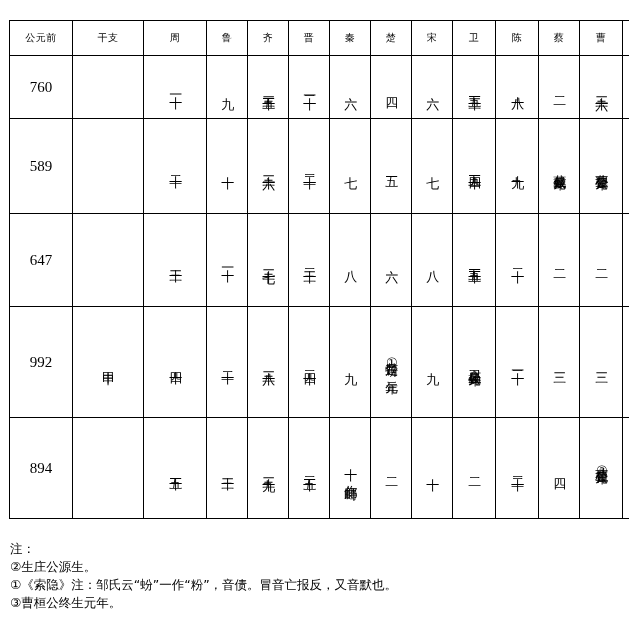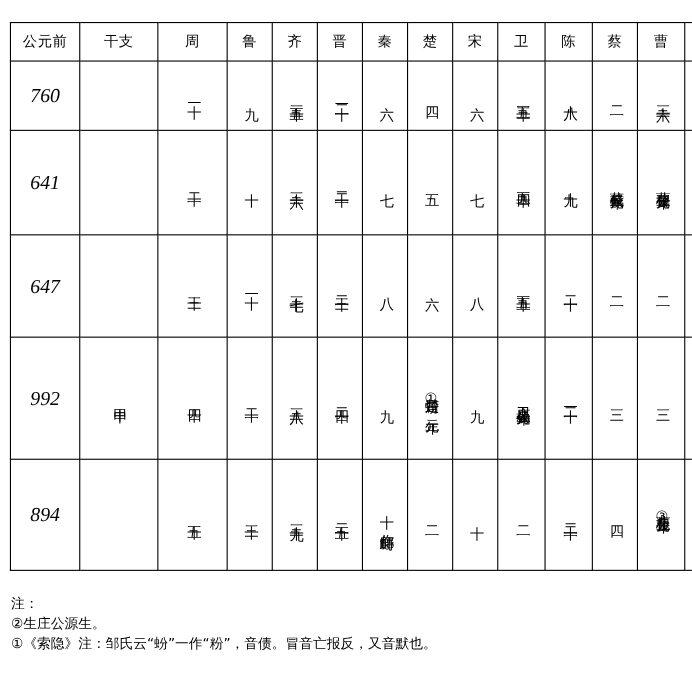--- a/index.html
+++ b/index.html
@@ -29,21 +29,21 @@
   }
   table.chrono th, table.chrono td {
     border: 1px solid #000;
     padding: 0;
     text-align: center;
     vertical-align: middle;
     font-weight: normal;
   }
   table.chrono thead th {
     height: 34px;
-    font-size: 13px;
+    font-size: 10px;
     letter-spacing: 0.5px;
     margin-top: 39px;
   }
   table.chrono tbody td {
     height: 90px;
   }
   tbody tr:nth-child(1) td { height: 62px; }
   tbody tr:nth-child(2) td { height: 94px; }
   tbody tr:nth-child(3) td { height: 92px; }
   tbody tr:nth-child(4) td { height: 110px; }
@@ -58,22 +58,21 @@
     letter-spacing: 1px;
     white-space: normal;
     max-height: 100%;
     font-family: "DejaVu Sans", sans-serif;
   }
   td.year {
     font-size: 13px;
   }
   .yr {
     font-family: "Liberation Serif", serif;
-    font-size: 18px;
-    font-style: italic;
+    font-size: 15px;
   }
   .cellwrap {
     display: flex;
     align-items: center;
     justify-content: center;
     height: 100%;
     overflow: hidden;
   }
   .notes {
     position: absolute;
@@ -188,21 +187,21 @@
               <span class="vtxt">三十六</span>
             </div>
           </td>
         <td>
             <div class="cellwrap"></div>
           </td>
 
       </tr>
 
       <tr>
-        <td class="year"><span class="yr">641</span></td>
+        <td class="year"><span class="yr">589</span></td>
         <td>
             <div class="cellwrap">
               <span class="vtxt"></span>
             </div>
           </td>
         <td>
             <div class="cellwrap">
               <span class="vtxt">十二</span>
             </div>
           </td>
@@ -467,13 +466,14 @@
       </tr>
 
     </tbody>
   </table>
 </div>
 
 <div class="notes">
   <div class="nline">注：</div>
   <div class="nline">②生庄公源生。</div>
   <div class="nline">①《索隐》注：邹氏云“蚡”一作“粉”，音债。冒音亡报反，又音默也。</div>
+  <div class="nline">③曹桓公终生元年。</div>
 </div>
 
 </body></html>

